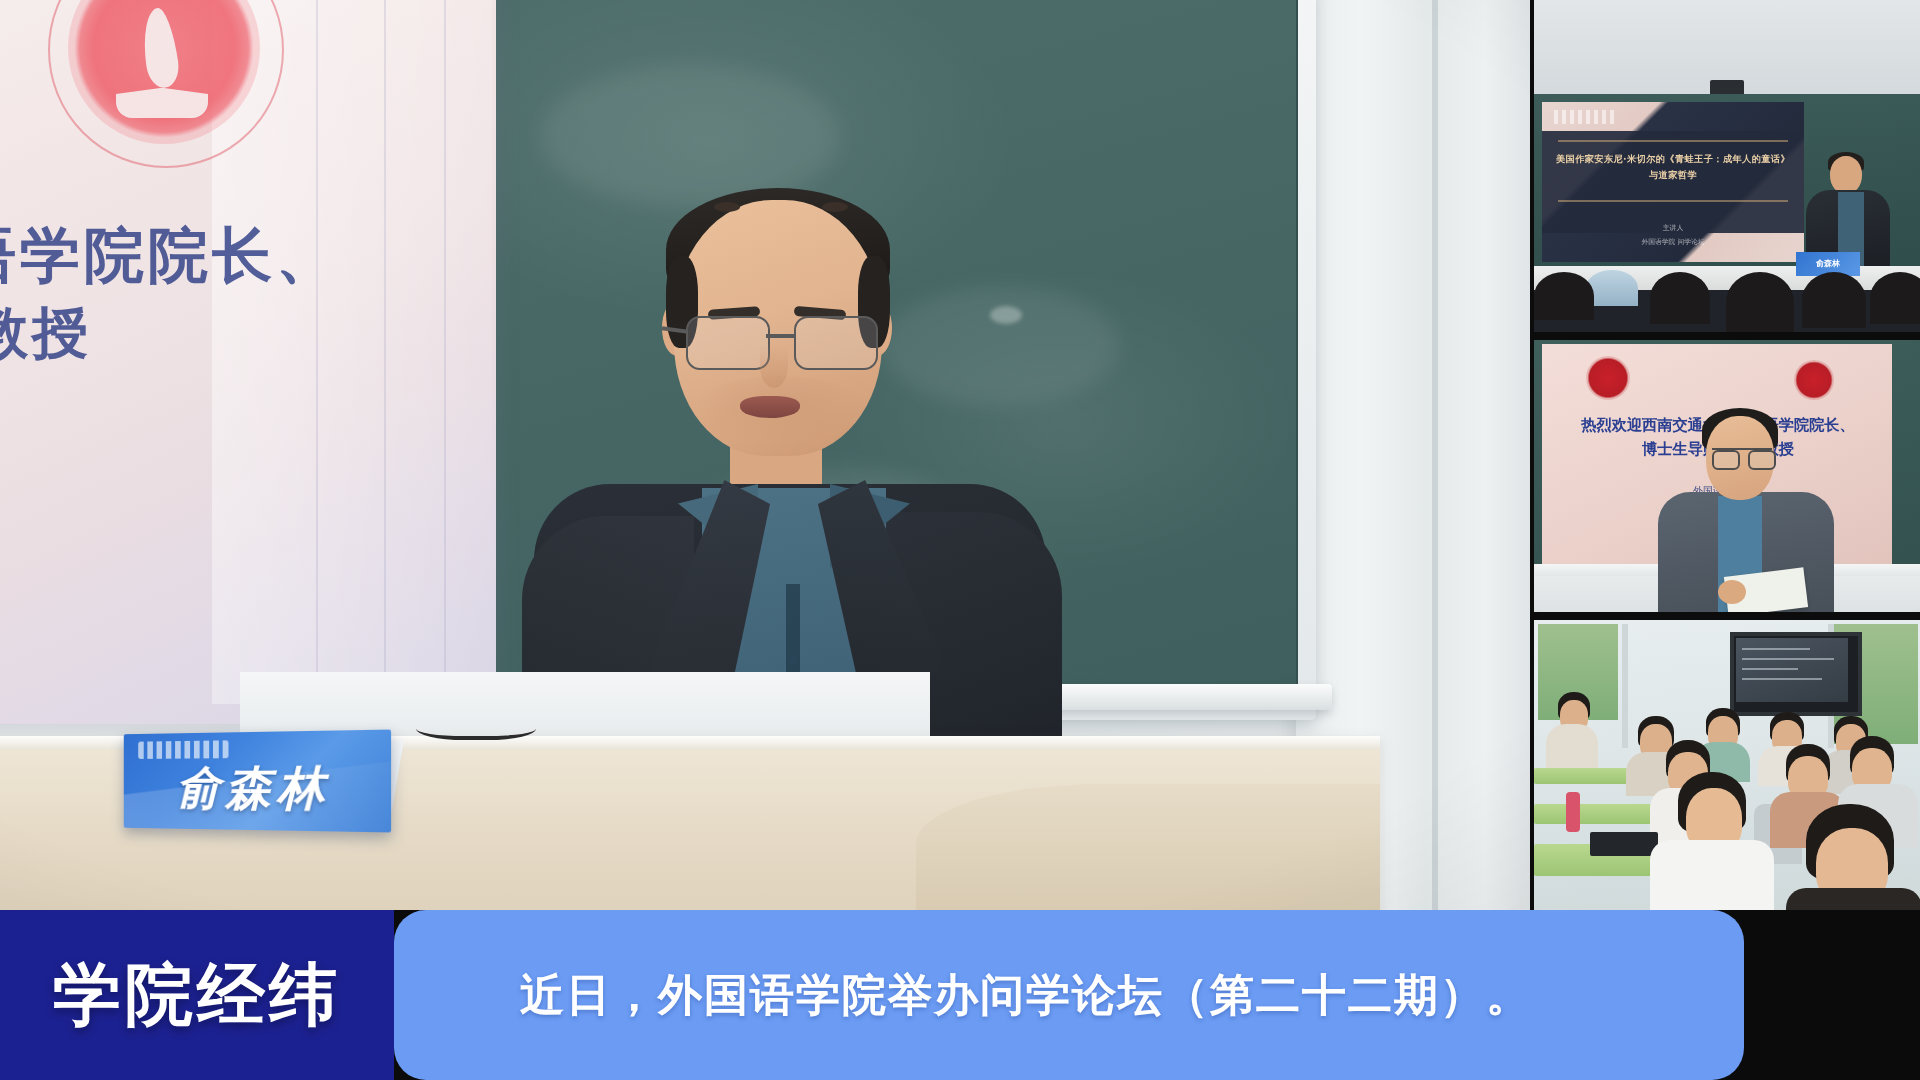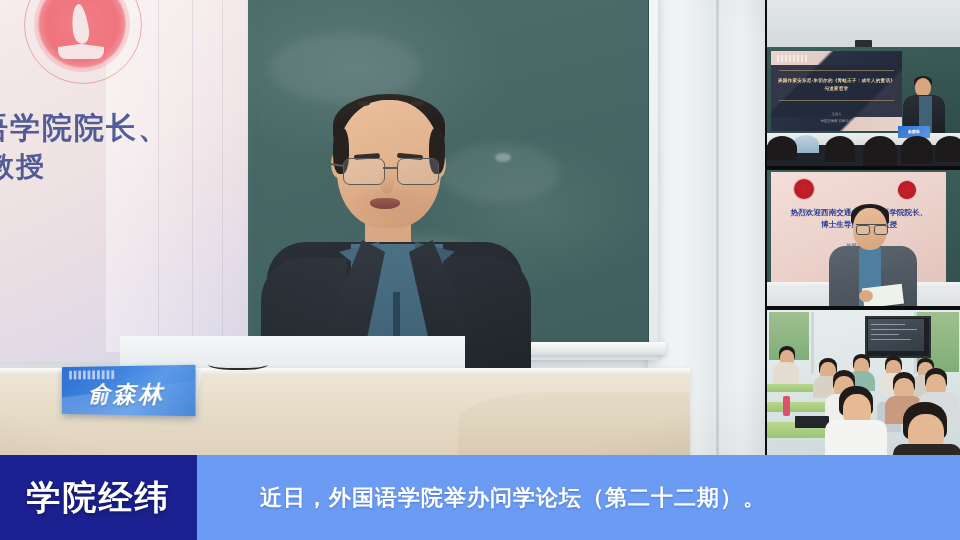--- a/index.html
+++ b/index.html
@@ -231,21 +231,21 @@
   .st{position:absolute;border-radius:46% 46% 38% 38%;}
   .st-hair{position:absolute;border-radius:48% 48% 22% 22%;background:#1e1b19;}
   .st-body{position:absolute;border-radius:10px 10px 0 0;}
   .t3-laptop{position:absolute;left:28px;top:106px;width:34px;height:12px;background:#23262a;border-radius:1px;}
   .t3-bottle{position:absolute;left:16px;top:86px;width:7px;height:20px;background:#d9536a;border-radius:2px;}
 
   .thumb-vig{position:absolute;inset:0;pointer-events:none;
       background:radial-gradient(ellipse 120% 120% at 50% 45%,rgba(0,0,0,0) 60%,rgba(0,0,0,.2) 100%);}
 
   
-  .banner{position:absolute;left:0;top:455px;width:960px;height:85px;display:flex;align-items:flex-end;}
+  .banner{position:absolute;left:0;top:455px;width:872px;height:85px;display:flex;align-items:flex-end;}
   .banner-tag{width:197px;height:85px;display:flex;align-items:center;justify-content:center;}
   .banner-tag-text{color:#ffffff;font-size:34px;font-weight:900;letter-spacing:2px;
       font-family:"DejaVu Sans","Liberation Sans",sans-serif;
       text-shadow:0 2px 4px rgba(0,0,0,.35);}
   .banner-body{flex:1;height:85px;display:flex;align-items:center;}
   .banner-text{color:#ffffff;font-size:22px;font-weight:700;letter-spacing:1px;margin-left:63px;
       font-family:"DejaVu Sans","Liberation Sans",sans-serif;
       text-shadow:0 1px 2px rgba(30,60,140,.35);}
 </style>
 </head>
@@ -453,18 +453,18 @@
       <div class="st-body" style="left:126px;top:134px;width:68px;height:24px;background:#2a2724;"></div>
 
       <div class="thumb-vig"></div>
     </div>
   </div>
 
   <div class="banner">
     <div class="banner-tag" style="background: rgb(28, 33, 145);">
       <span class="banner-tag-text">学院经纬</span>
     </div>
-    <div class="banner-body" style="background: rgb(107, 155, 243);">
+    <div class="banner-body" style="background: rgb(107, 155, 243); border-radius: 16px;">
       <span class="banner-text">近日，外国语学院举办问学论坛（第二十二期）。</span>
     </div>
   </div>
 
 </div>
 
 </body></html>

